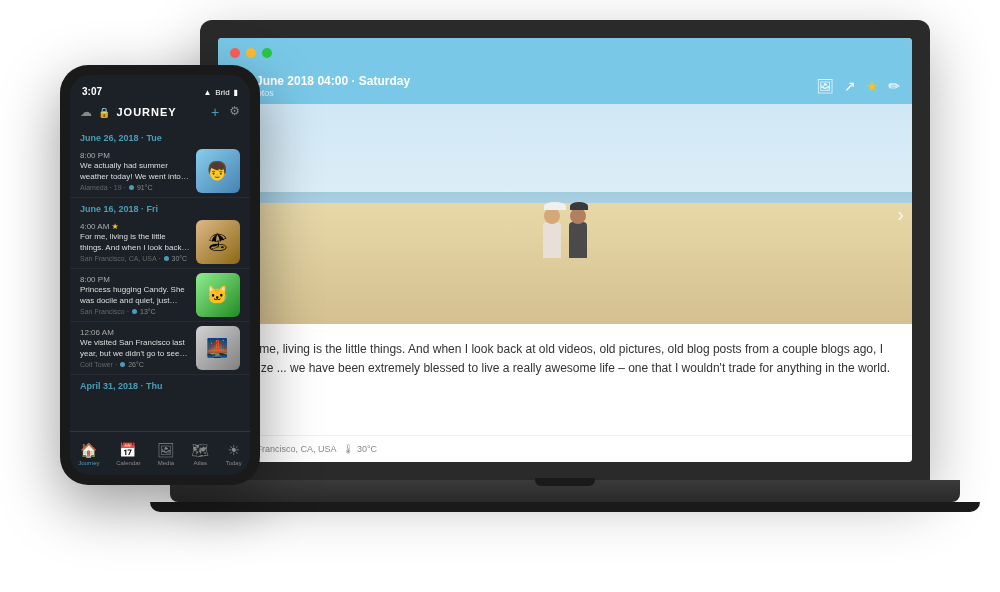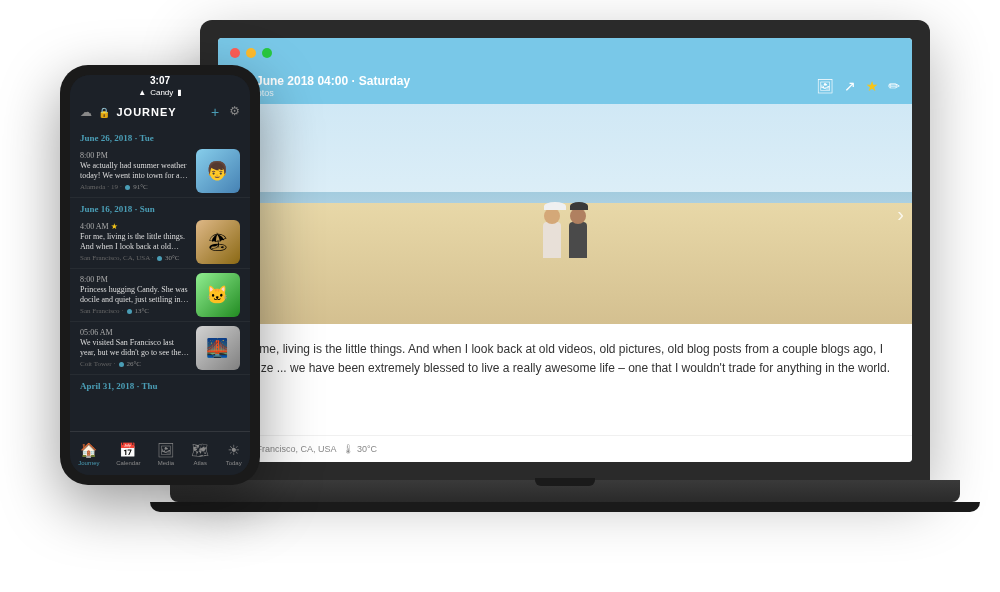--- a/index.html
+++ b/index.html
@@ -315,25 +315,24 @@
       border-radius: 20px;
       overflow: hidden;
       display: flex;
       flex-direction: column;
     }
 
     .phone-statusbar {
       height: 22px;
       background: #1c2128;
       display: flex;
-      align-items: center;
+      align-items: flex-end;
       justify-content: space-between;
       padding: 0 12px;
       flex-shrink: 0;
-      flex-direction: column;
     }
 
     .phone-time {
       color: white;
       font-size: 10px;
       font-weight: 600;
     }
 
     .phone-icons {
       display: flex;
@@ -395,21 +394,20 @@
     }
 
     .journal-list {
       flex: 1;
       overflow: hidden;
       background: #1c2128;
     }
 
     .journal-date-group {
       padding: 0;
-      font-family: Liberation Serif, serif;
     }
 
     .date-header {
       padding: 6px 10px 2px;
       color: #4a9db5;
       font-size: 9px;
       font-weight: 600;
     }
 
     .journal-entry-item {
@@ -601,21 +599,21 @@
     <div class="laptop-bottom"></div>
   </div>
 
   <div class="phone">
     <div class="phone-screen">
 
       <div class="phone-statusbar">
         <span class="phone-time">3:07</span>
         <div class="phone-icons">
           <span class="phone-icon">▲</span>
-          <span class="phone-icon">Candy</span>
+          <span class="phone-icon">Brid</span>
           <span class="phone-icon">▮</span>
         </div>
       </div>
 
       <div class="phone-nav">
         <div class="phone-nav-left">
           <span class="cloud-icon">☁</span>
           <span class="lock-icon">🔒</span>
           <span class="app-name">JOURNEY</span>
         </div>
@@ -639,21 +637,21 @@
                 <span class="temp-text">91°C</span>
               </div>
             </div>
             <div class="entry-item-img img1">
               <div class="img-placeholder">👦</div>
             </div>
           </div>
         </div>
 
         <div class="journal-date-group">
-          <div class="date-header">June 16, 2018 · Sun</div>
+          <div class="date-header">June 16, 2018 · Fri</div>
           <div class="journal-entry-item">
             <div class="entry-item-content">
               <div class="entry-item-time">
                 4:00 AM <span class="star-badge">★</span>
               </div>
               <div class="entry-item-text">For me, living is the little things. And when I look back at old videos, old...</div>
               <div class="entry-item-meta">
                 <span>San Francisco, CA, USA ·</span>
                 <span class="weather-dot"></span>
                 <span class="temp-text">30°C</span>
@@ -675,21 +673,21 @@
                 <span class="weather-dot"></span>
                 <span class="temp-text">13°C</span>
               </div>
             </div>
             <div class="entry-item-img img3">
               <div class="img-placeholder">🐱</div>
             </div>
           </div>
           <div class="journal-entry-item">
             <div class="entry-item-content">
-              <div class="entry-item-time">05:06 AM</div>
+              <div class="entry-item-time">12:06 AM</div>
               <div class="entry-item-text">We visited San Francisco last year, but we didn't go to see the Golden Gate Brid...</div>
               <div class="entry-item-meta">
                 <span>Coit Tower ·</span>
                 <span class="weather-dot"></span>
                 <span class="temp-text">26°C</span>
               </div>
             </div>
             <div class="entry-item-img img4">
               <div class="img-placeholder">🌉</div>
             </div>

